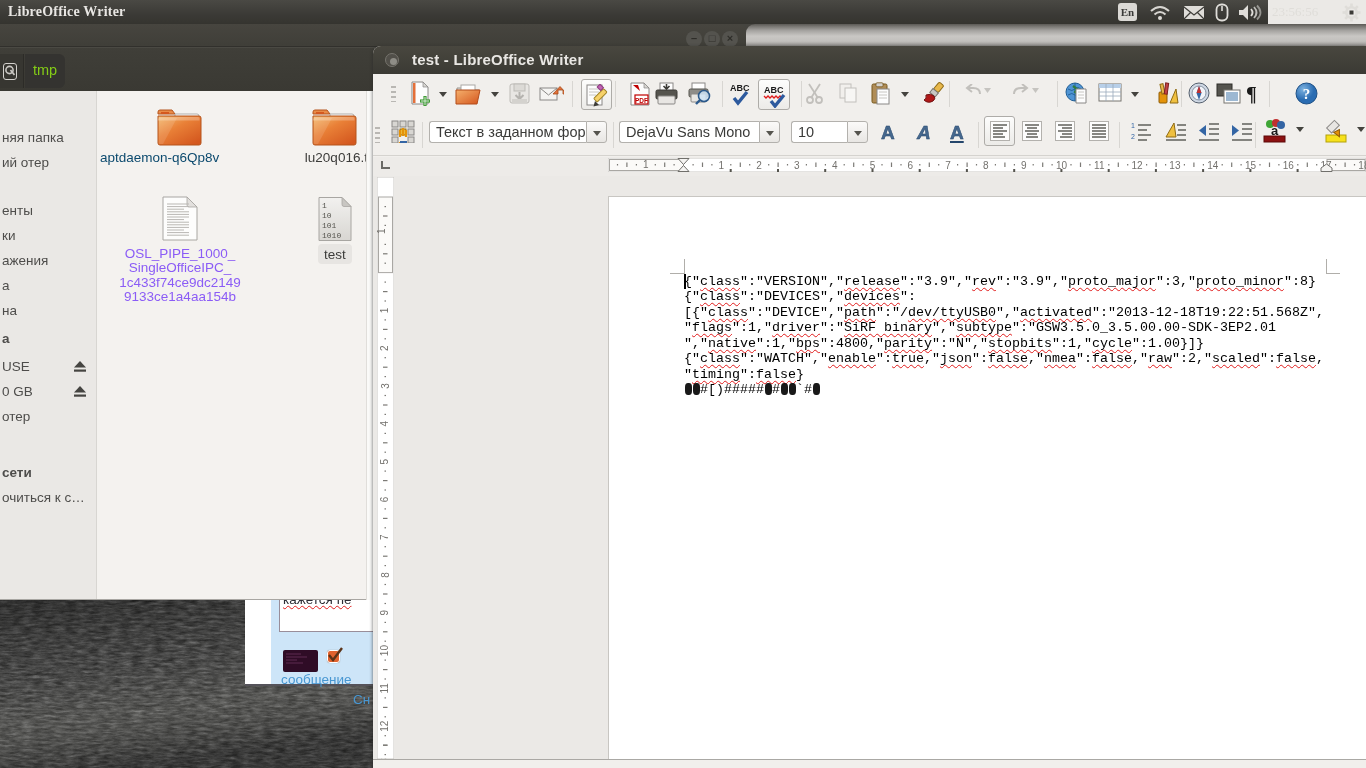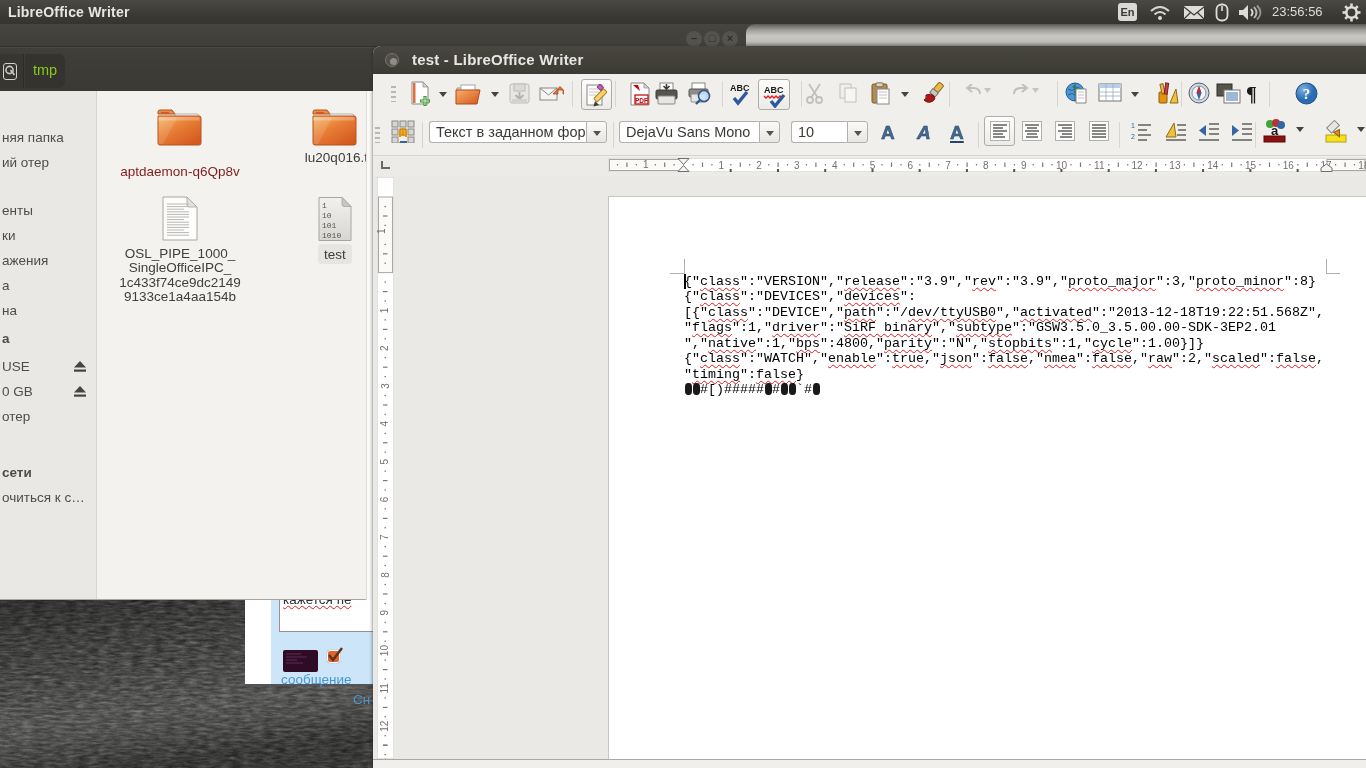--- a/index.html
+++ b/index.html
@@ -36,21 +36,21 @@
 .combo{position:absolute;height:22px;background:#fff;border:1px solid #b3b1ad;border-radius:3px 0 0 3px;border-right:none;font-size:14.5px;color:#3a3a38;line-height:20px;padding-left:6px;overflow:hidden;white-space:nowrap;}
 .cbtn{position:absolute;height:22px;width:21px;background:linear-gradient(#fbfaf9,#e8e6e3);border:1px solid #b3b1ad;border-radius:0 3px 3px 0;}
 .cbtn:after{content:"";position:absolute;left:6px;top:9px;border:4px solid transparent;border-top:5px solid #55544e;}
 .sep{position:absolute;top:7px;width:1px;height:26px;background:#d8d6d2;}
 .frame{position:absolute;border:1px solid #aeaca8;border-radius:3px;background:linear-gradient(#fdfdfc,#ecebe8);}
 
 #doctext{left:311px;top:97.5px;margin:0;font-family:"Liberation Mono",monospace;font-size:13.34px;line-height:15.5px;color:#000;white-space:pre;}
 #doctext u{text-decoration:underline wavy #e01b1b 1px;text-underline-offset:2px;text-decoration-skip-ink:none;}
 .b{display:inline-block;width:7px;height:11.5px;background:#191919;border-radius:3px/4px;vertical-align:-1.5px;margin:0 .5px;}
 
-#panel{left:0;top:0;width:1366px;height:24px;background:linear-gradient(#4a4944,#3b3a36 60%,#35342f);z-index:6;color:#e8e6e3;}
+#panel{left:0;top:0;width:1268px;height:24px;background:linear-gradient(#4a4944,#3b3a36 60%,#35342f);z-index:6;color:#e8e6e3;font-family:Liberation Serif, serif;}
 #panel .app{position:absolute;left:8px;top:3.5px;font-weight:bold;font-size:14px;letter-spacing:.2px;}
 #clock{position:absolute;left:1272px;top:4px;font-size:13px;color:#dfddd9;}
 #enbox{position:absolute;left:1118px;top:3px;width:19px;height:18px;background:#dbd9d5;border-radius:3px;color:#3a3a38;font-weight:bold;font-size:11px;text-align:center;line-height:18px;}
 </style></head>
 <body>
 <div class="abs" id="desktop">
     <svg class="abs" style="left:0;top:0;" width="376" height="173">
       <defs>
         <filter id="carp">
           <feTurbulence type="fractalNoise" baseFrequency="0.09 0.38" numOctaves="5" seed="13" stitchTiles="stitch"></feTurbulence>
@@ -135,21 +135,21 @@
             <stop offset="1" stop-color="#d4581f"></stop>
           </linearGradient>
         </defs>
         <path d="M2 4 q0-2 2-2 h12 l3 4 h-17 z" fill="#e98a47" stroke="#b5551d"></path>
         <rect x="5" y="4" width="8" height="2" fill="#d4581f"></rect>
         <path d="M19 6 h22 q2 0 2 2 v2 h-24 z" fill="#fdfdfd" stroke="#b0aeaa"></path>
         <path d="M2 8 h41 q2 0 2 2 v25 q0 2 -2 2 h-39 q-2 0 -2 -2 z" fill="url(#fold)" stroke="#b5551d"></path>
         <path d="M3 9 h39 q1.5 0 1.5 1.5 l0 2 h-42 z" fill="#ffffff" opacity=".25"></path>
         <path d="M3 10 l18 0 l-14 26 h-3 q-1.5 0 -1.5 -1.5 z" fill="#ffffff" opacity=".12"></path>
       </svg></div>
-    <div class="abs" style="left:100px;top:59px;width:160px;text-align:center;font-size:13.5px;color:#7f1d1d;margin-top:14px;">aptdaemon-q6Qp8v</div>
+    <div class="abs" style="left:100px;top:59px;width:160px;font-size:13.5px;color:#0c4a6e;">aptdaemon-q6Qp8v</div>
     <div class="abs" style="left:262px;top:59px;width:160px;text-align:center;font-size:13.5px;color:#3c3c3a;">lu20q016.tm</div>
     <div class="abs" style="left:160px;top:104px;"><svg width="40" height="48">
         <path d="M3 2 h24 l10 10 v33 h-34 z" fill="#fdfdfc" stroke="#a8a6a2"></path>
         <path d="M27 2 l10 10 h-8 q-2 0 -2 -2 z" fill="#e2e0dd" stroke="#a8a6a2" stroke-width=".8"></path>
         <g stroke="#b9b7b3" stroke-width="1">
           <line x1="7" y1="9.0" x2="29" y2="9.0"></line>
           <line x1="7" y1="11.6" x2="29" y2="11.6"></line>
           <line x1="7" y1="14.2" x2="24" y2="14.2"></line>
           <line x1="7" y1="16.8" x2="29" y2="16.8"></line>
           <line x1="7" y1="19.4" x2="29" y2="19.4"></line>
@@ -172,21 +172,21 @@
         </defs>
         <path d="M2 1.5 h23 l9 9 v34 h-32 z" fill="url(#tg)" stroke="#a8a6a2"></path>
         <path d="M25 1.5 l9 9 h-7 q-2 0 -2 -2 z" fill="#c8c6c2" stroke="#a8a6a2" stroke-width=".8"></path>
         <g font-family="Liberation Mono" font-size="8" fill="#55544e">
           <text x="5" y="12">1</text>
           <text x="5" y="22">10</text>
           <text x="5" y="32">101</text>
           <text x="5" y="42">1010</text>
         </g>
       </svg></div>
-    <div class="abs" style="left:100px;top:156px;width:160px;text-align:center;font-size:13.5px;color:#404040;line-height:14.3px;">OSL_PIPE_1000_<br>SingleOfficeIPC_<br>1c433f74ce9dc2149<br>9133ce1a4aa154b</div>
+    <div class="abs" style="left:100px;top:156px;width:160px;text-align:center;font-size:13.5px;color:#8b5cf6;line-height:14.3px;">OSL_PIPE_1000_<br>SingleOfficeIPC_<br>1c433f74ce9dc2149<br>9133ce1a4aa154b</div>
     <div class="abs" style="left:318px;top:153px;width:34px;height:20px;background:#e7e5e2;border-radius:4px;"></div>
     <div class="abs" style="left:318px;top:156px;width:34px;text-align:center;font-size:13.5px;color:#3c3c3a;">test</div>
     <div class="abs" style="left:366px;top:0;width:7px;height:509px;background:#fafaf8;border-left:1px solid #e0deda;"></div>
     <div class="abs" style="left:95px;top:248px;width:1.5px;height:24px;background:repeating-linear-gradient(#b5b3af 0 1.5px,transparent 1.5px 3.5px);"></div>
     <div class="abs" id="fmside">
       <div class="side" style="top:39px;font-weight:normal;">няя папка</div>
       <div class="side" style="top:64px;font-weight:normal;">ий отер</div>
       <div class="side" style="top:112px;font-weight:normal;">енты</div>
       <div class="side" style="top:137px;font-weight:normal;">ки</div>
       <div class="side" style="top:162px;font-weight:normal;">ажения</div>

